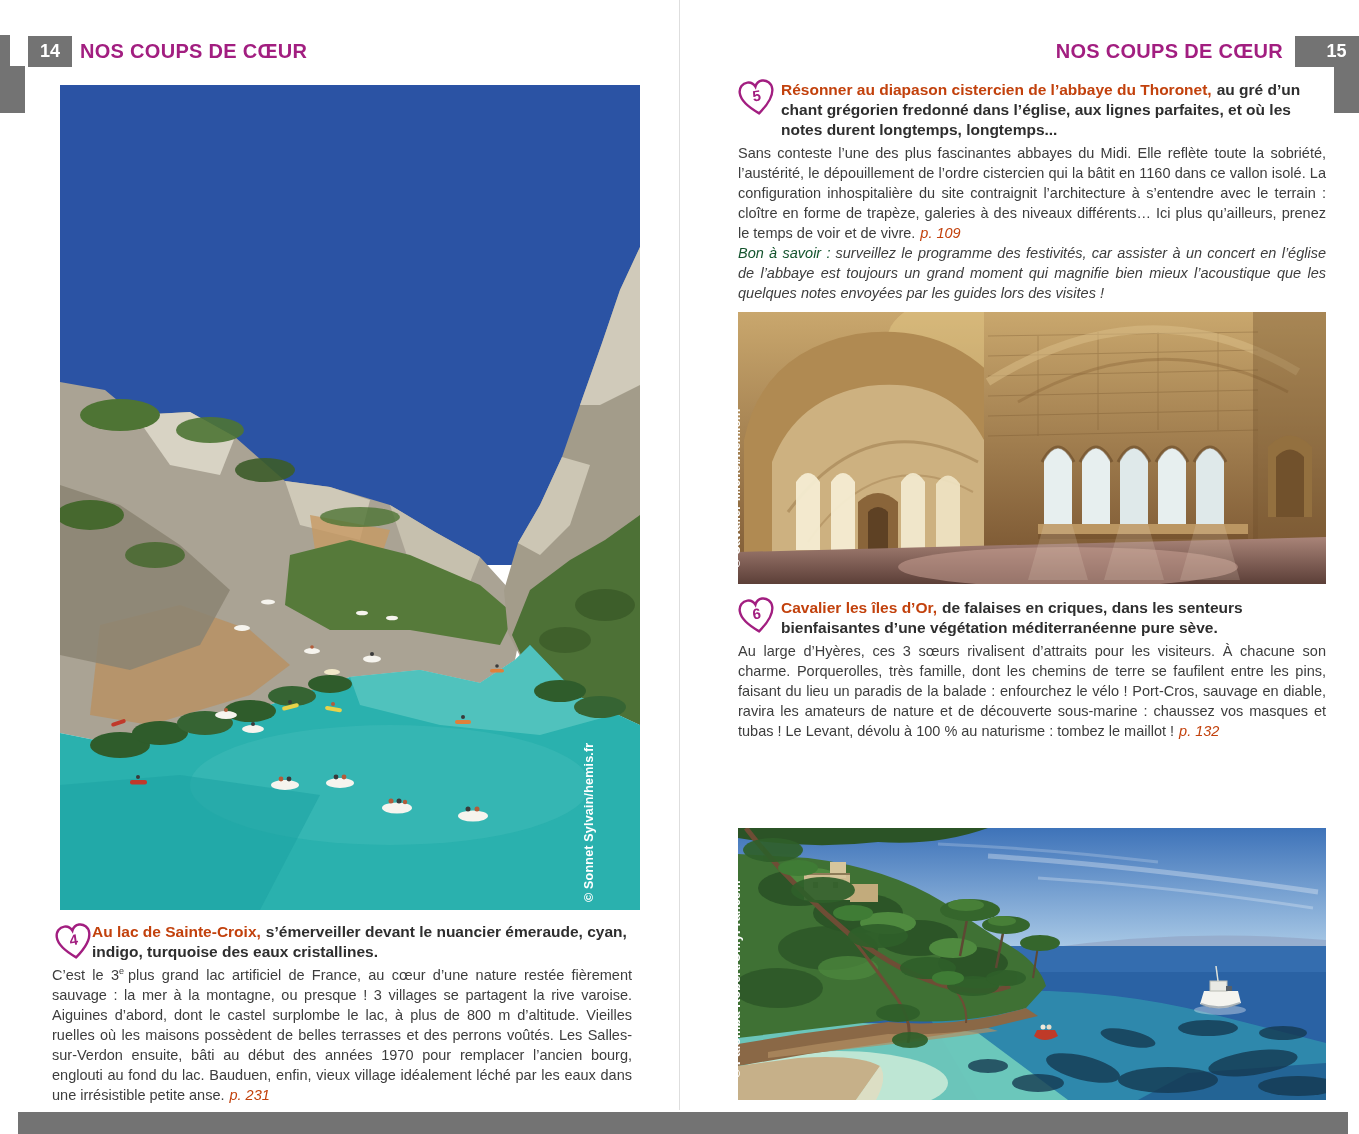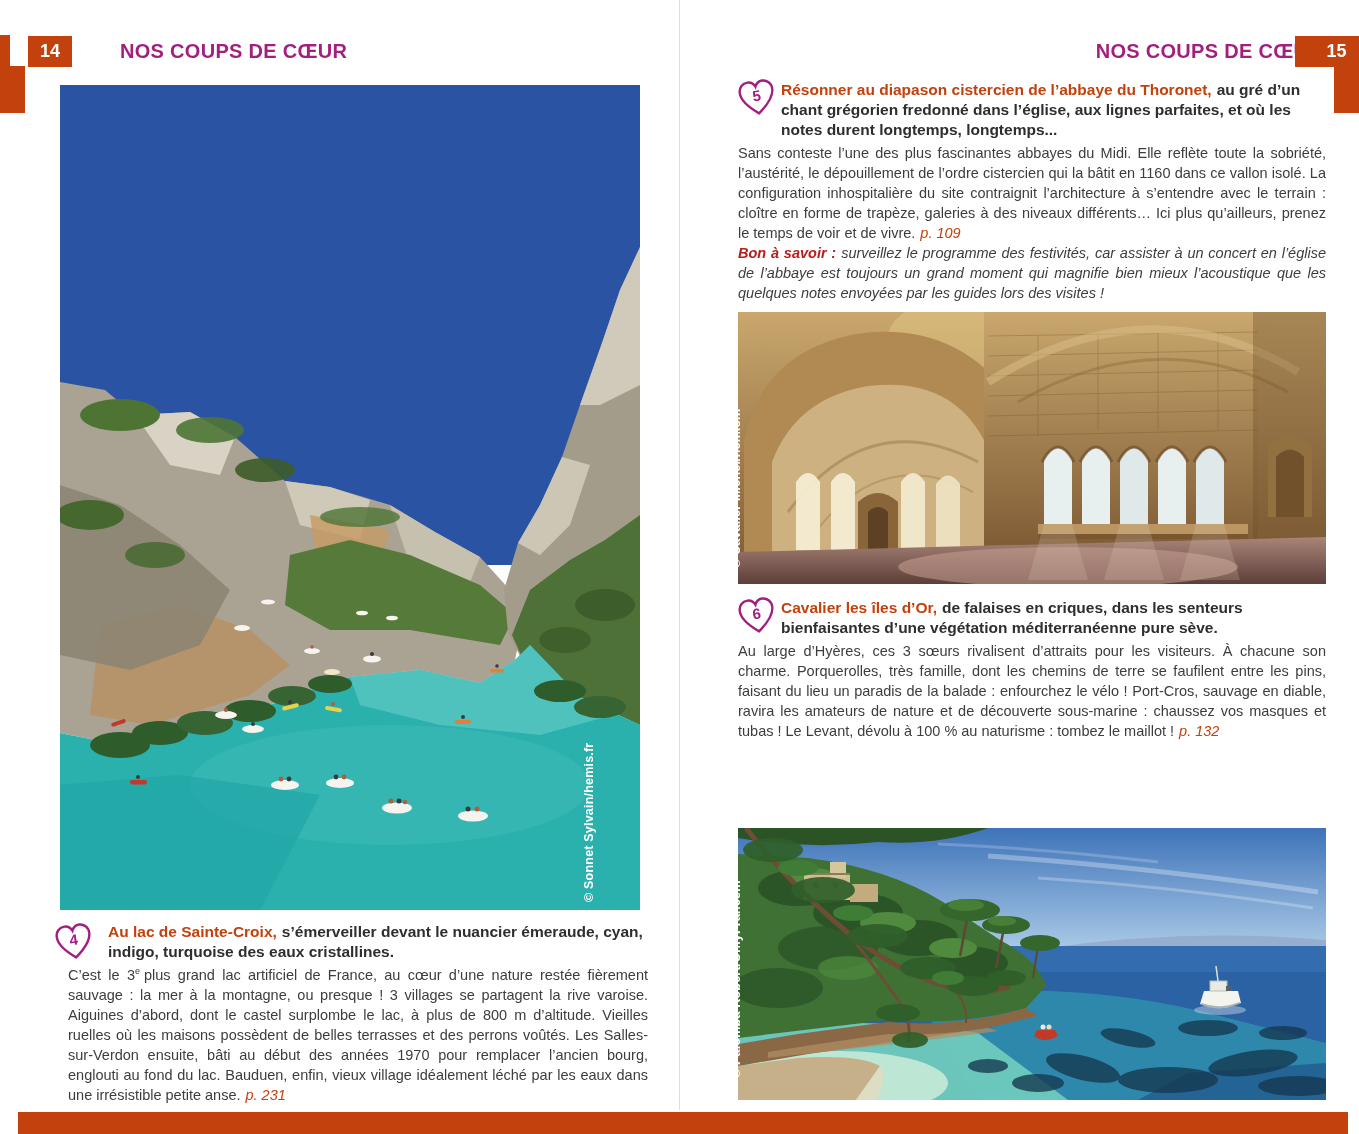--- a/index.html
+++ b/index.html
@@ -1,42 +1,42 @@
 <!DOCTYPE html>
 <html><head>
 <meta charset="utf-8">
 <style>
   html,body{margin:0;padding:0;background:#ffffff;}
   body{width:1359px;height:1134px;position:relative;overflow:hidden;
        font-family:"Liberation Sans",sans-serif;color:#3d3d3d;}
   .abs{position:absolute;}
   
-  .brand-bg{background:#c2410c;}
+  .brand-bg{background:#737373;}
   .gutter{left:679px;top:0;width:1px;height:1110px;background:#dedede;}
   .numbox{color:#ffffff;font-weight:bold;font-size:18px;line-height:31px;text-align:center;}
-  .hdr{font-size:20px;font-weight:bold;color:#a21e80;line-height:22px;letter-spacing:.3px;margin-left:40px;}
+  .hdr{font-size:20px;font-weight:bold;color:#a21e80;line-height:22px;letter-spacing:.3px;}
   .bottombar{left:18px;top:1112px;width:1330px;height:22px;}
   
   figure.photo{margin:0;padding:0;position:absolute;overflow:hidden;}
   figure.photo svg{display:block;width:100%;height:100%;}
   .credit{position:absolute;color:#ffffff;font-size:12.5px;font-weight:600;
           white-space:nowrap;transform:rotate(-90deg);transform-origin:0 100%;
           letter-spacing:.2px;}
   
   .flow{position:absolute;}
   .flow p{margin:0;}
   .item-title{font-size:15.5px;line-height:20px;font-weight:bold;margin:0 0 3px 0 !important;}
   .th{color:#c2410c;}
   .tr{color:#2e2e2e;margin-left:5px;}
   .body{font-size:14.5px;line-height:20px;text-align:justify;color:#3d3d3d;}
   .body sup{font-size:9px;line-height:0;}
   .ml{margin-left:4px;}
   .pref{font-style:italic;color:#c2410c;margin-left:5px;}
   .savoir{font-size:14.5px;line-height:20px;font-style:italic;text-align:justify;color:#3d3d3d;}
-  .savoir-label{font-weight:bold;color:#b91c1c;margin-right:5px;}
+  .savoir-label{font-weight:normal;color:#14532d;margin-right:5px;}
   .heart{position:absolute;width:40px;height:40px;}
 </style>
 </head>
 <body>
 
 <div class="abs gutter"></div>
 
 <div class="abs brand-bg" style="left:0;top:35px;width:10px;height:31px"></div>
 <div class="abs brand-bg" style="left:0;top:66px;width:25px;height:47px"></div>
 <div class="abs brand-bg numbox" style="left:28px;top:36px;width:44px;height:31px">
@@ -136,21 +136,21 @@
 </figure>
 
 <div class="heart" style="left:54px;top:922px">
   <svg viewBox="0 0 40 40">
     <g transform="rotate(-8 20 20)">
       <path d="M20 35.5 C9 27 3.6 19.5 3.6 12.8 C3.6 7.2 7.8 3.4 12.6 3.4 C15.9 3.4 18.6 5.3 20 8.6 C21.4 5.3 24.1 3.4 27.4 3.4 C32.2 3.4 36.4 7.2 36.4 12.8 C36.4 19.5 31 27 20 35.5 Z" fill="#ffffff" stroke="#a21e80" stroke-width="2.4"></path>
       <text x="20" y="19" text-anchor="middle" dominant-baseline="middle" font-size="15" font-weight="bold" fill="#a21e80">4</text>
     </g>
   </svg>
 </div>
-<div class="flow" style="left:68px;top:922px;width:580px">
+<div class="flow" style="left:52px;top:922px;width:580px">
   <p class="item-title" style="padding-left:40px"><span class="th">Au lac de Sainte-Croix,</span><span class="tr">s’émerveiller devant le nuancier émeraude, cyan, indigo, turquoise des eaux cristallines.</span></p>
   <p class="body"><span>C’est le 3</span><sup>e</sup><span class="ml">plus grand lac artificiel de France, au cœur d’une nature restée fièrement sauvage : la mer à la montagne, ou presque ! 3 villages se partagent la rive varoise. Aiguines d’abord, dont le castel surplombe le lac, à plus de 800 m d’altitude. Vieilles ruelles où les maisons possèdent de belles terrasses et des perrons voûtés. Les Salles-sur-Verdon ensuite, bâti au début des années 1970 pour remplacer l’ancien bourg, englouti au fond du lac. Bauduen, enfin, vieux village idéalement léché par les eaux dans une irrésistible petite anse.</span><span class="pref">p. 231</span></p>
 </div>
 
 <div class="heart" style="left:737px;top:78px">
   <svg viewBox="0 0 40 40">
     <g transform="rotate(-8 20 20)">
       <path d="M20 35.5 C9 27 3.6 19.5 3.6 12.8 C3.6 7.2 7.8 3.4 12.6 3.4 C15.9 3.4 18.6 5.3 20 8.6 C21.4 5.3 24.1 3.4 27.4 3.4 C32.2 3.4 36.4 7.2 36.4 12.8 C36.4 19.5 31 27 20 35.5 Z" fill="#ffffff" stroke="#a21e80" stroke-width="2.4"></path>
       <text x="20" y="19" text-anchor="middle" dominant-baseline="middle" font-size="15" font-weight="bold" fill="#a21e80">5</text>
     </g>

